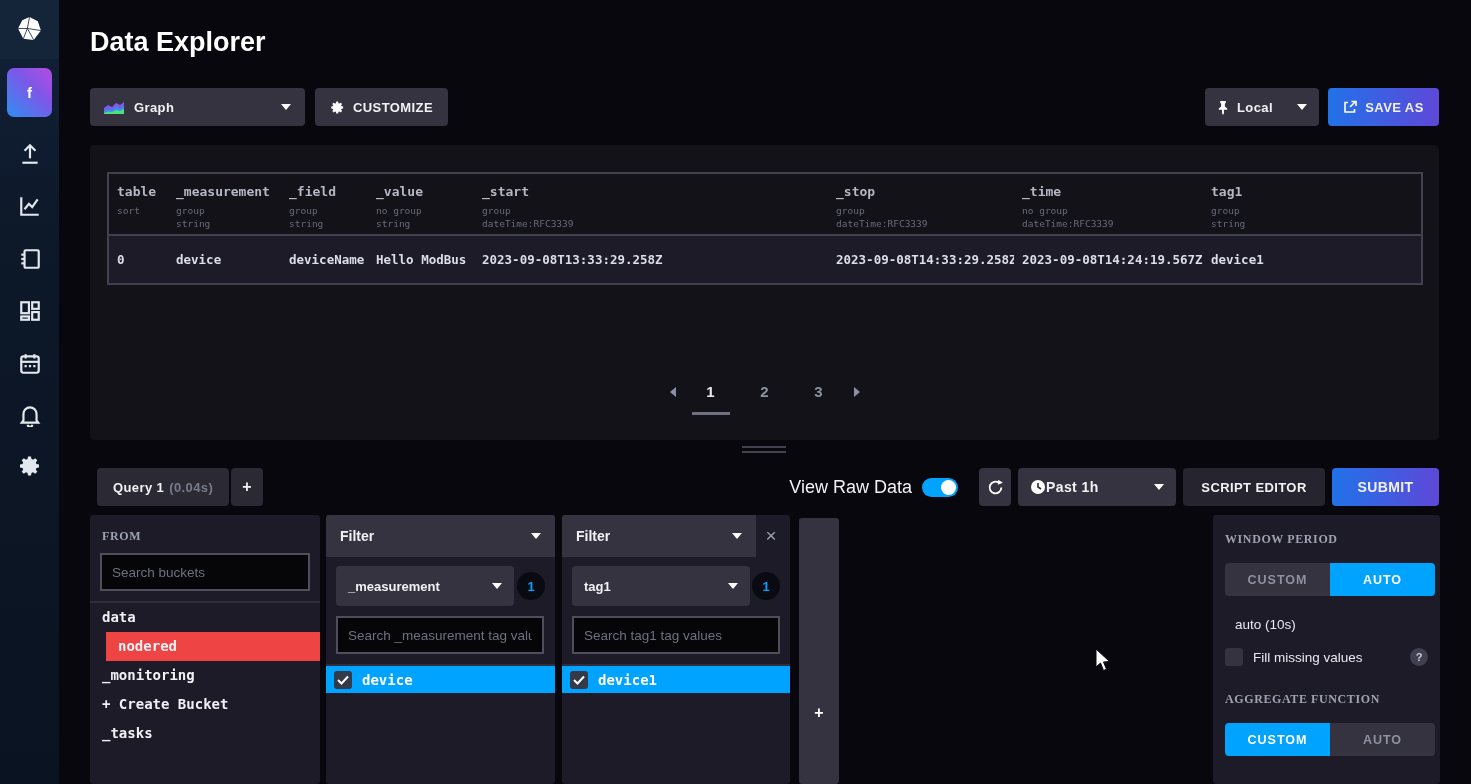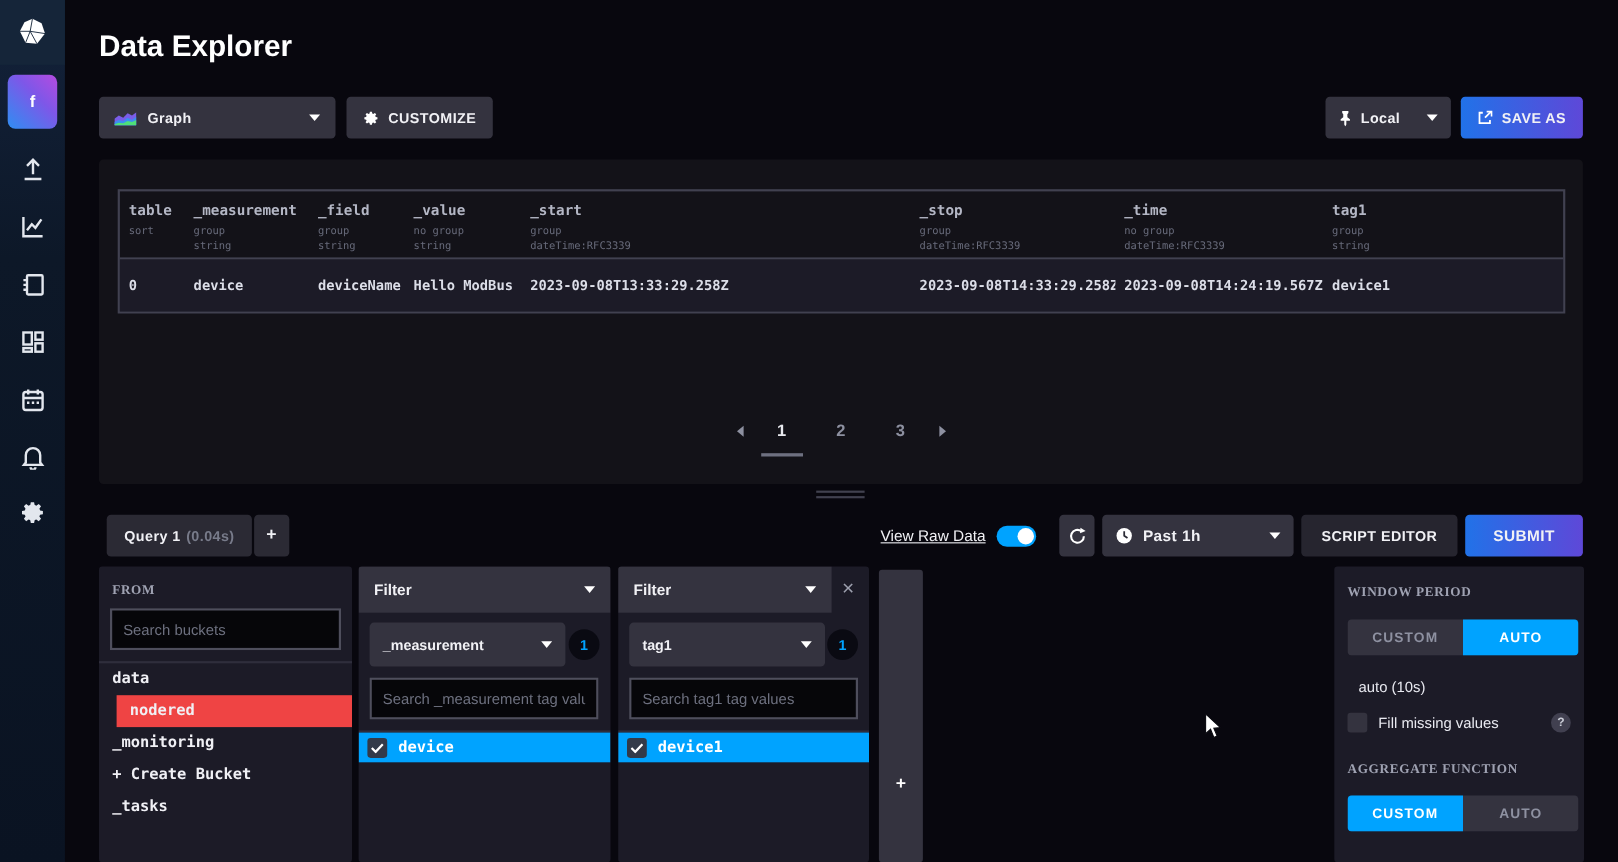--- a/index.html
+++ b/index.html
@@ -60,25 +60,25 @@
   
   .drag-handle{ position:absolute; left:742px; top:446px; cursor:row-resize; }
   .drag-handle div{ width:44px; height:2px; background:#41414f; margin-bottom:3px; }
   
   .query-tab{ position:absolute; left:97px; top:468px; background:#2b2a34; padding:0 16px; gap:5px; }
   .query-time{ color:#787b8a; font-weight:bold; }
   .add-query-btn{ position:absolute; left:231px; top:468px; width:32px; background:#2b2a34;
     justify-content:center; font-size:16px; }
   .toolbar-right{ position:absolute; right:32px; top:468px; display:flex; align-items:center; gap:7px; }
   .raw-group{ display:flex; align-items:center; gap:10px; margin-right:14px; }
-  .raw-label{ font-size:14px; color:#f1f1f5;text-decoration:underline; }
+  .raw-label{ font-size:18px; color:#f1f1f5; }
   .toggle{ width:36px; height:19px; border-radius:10px; background:#00a3ff; position:relative; cursor:pointer; }
   .toggle .knob{ position:absolute; right:2px; top:2px; width:15px; height:15px; border-radius:50%; background:#fff; }
   .icon-btn{ width:32px; justify-content:center; }
-  .past-select{ width:174px; padding:0 12px; gap:9px; font-size:14px; }
+  .past-select{ width:158px; padding:0 12px; font-size:14px; }
   .past-select .caret{ margin-left:auto; }
   .script-btn{ width:142px; justify-content:center; }
   .submit-btn{ width:107px; justify-content:center; font-size:14px; }
   
   .card{ position:absolute; top:515px; height:269px; background:#1c1b27; border-radius:3px; overflow:hidden; }
   .from-card{ left:90px; width:230px; }
   .panel-label{ font-size:12px; font-weight:bold; color:#9fa2b2; letter-spacing:.6px;font-family:Liberation Serif, serif; }
   .from-card .panel-label{ display:block; margin:14px 0 0 12px; }
   .search-input{ display:block; background:#060609; border:2px solid #4e4e5c; border-radius:0;
     height:38px; color:#e8e9f0; font-size:13.5px; padding:0 10px; outline:none; width:210px; margin:9px 10px 10px 10px; }

